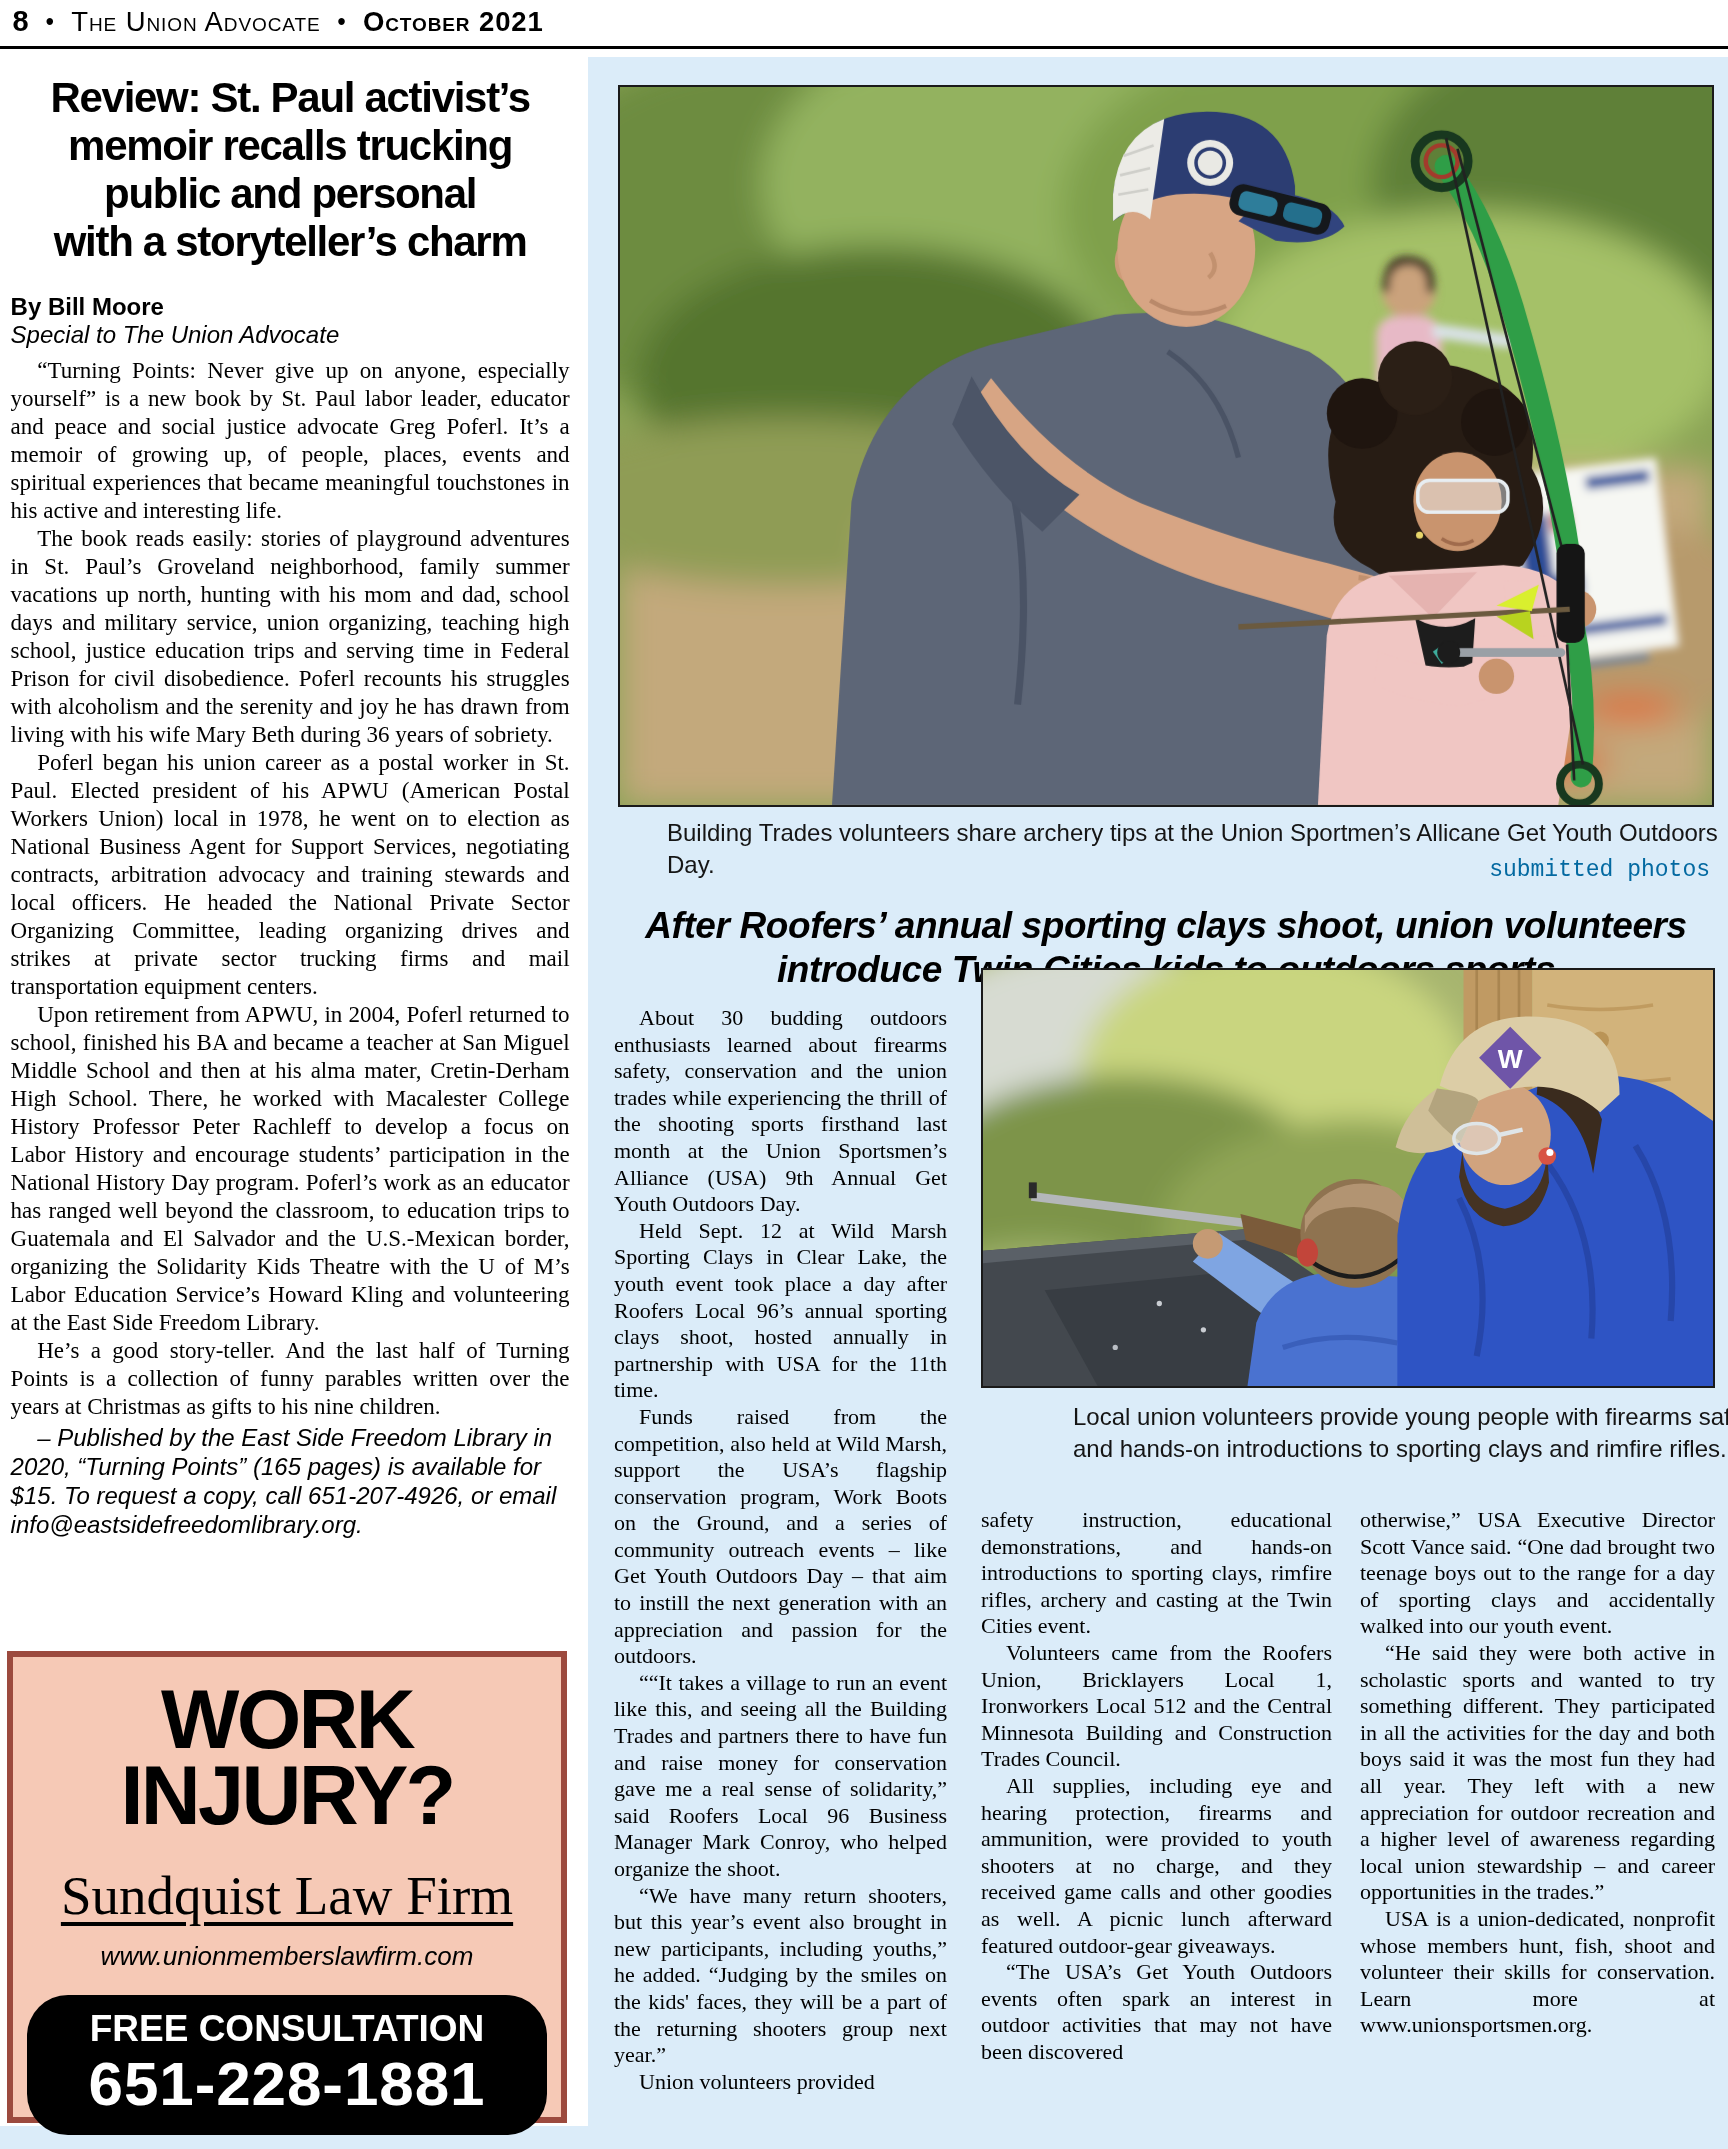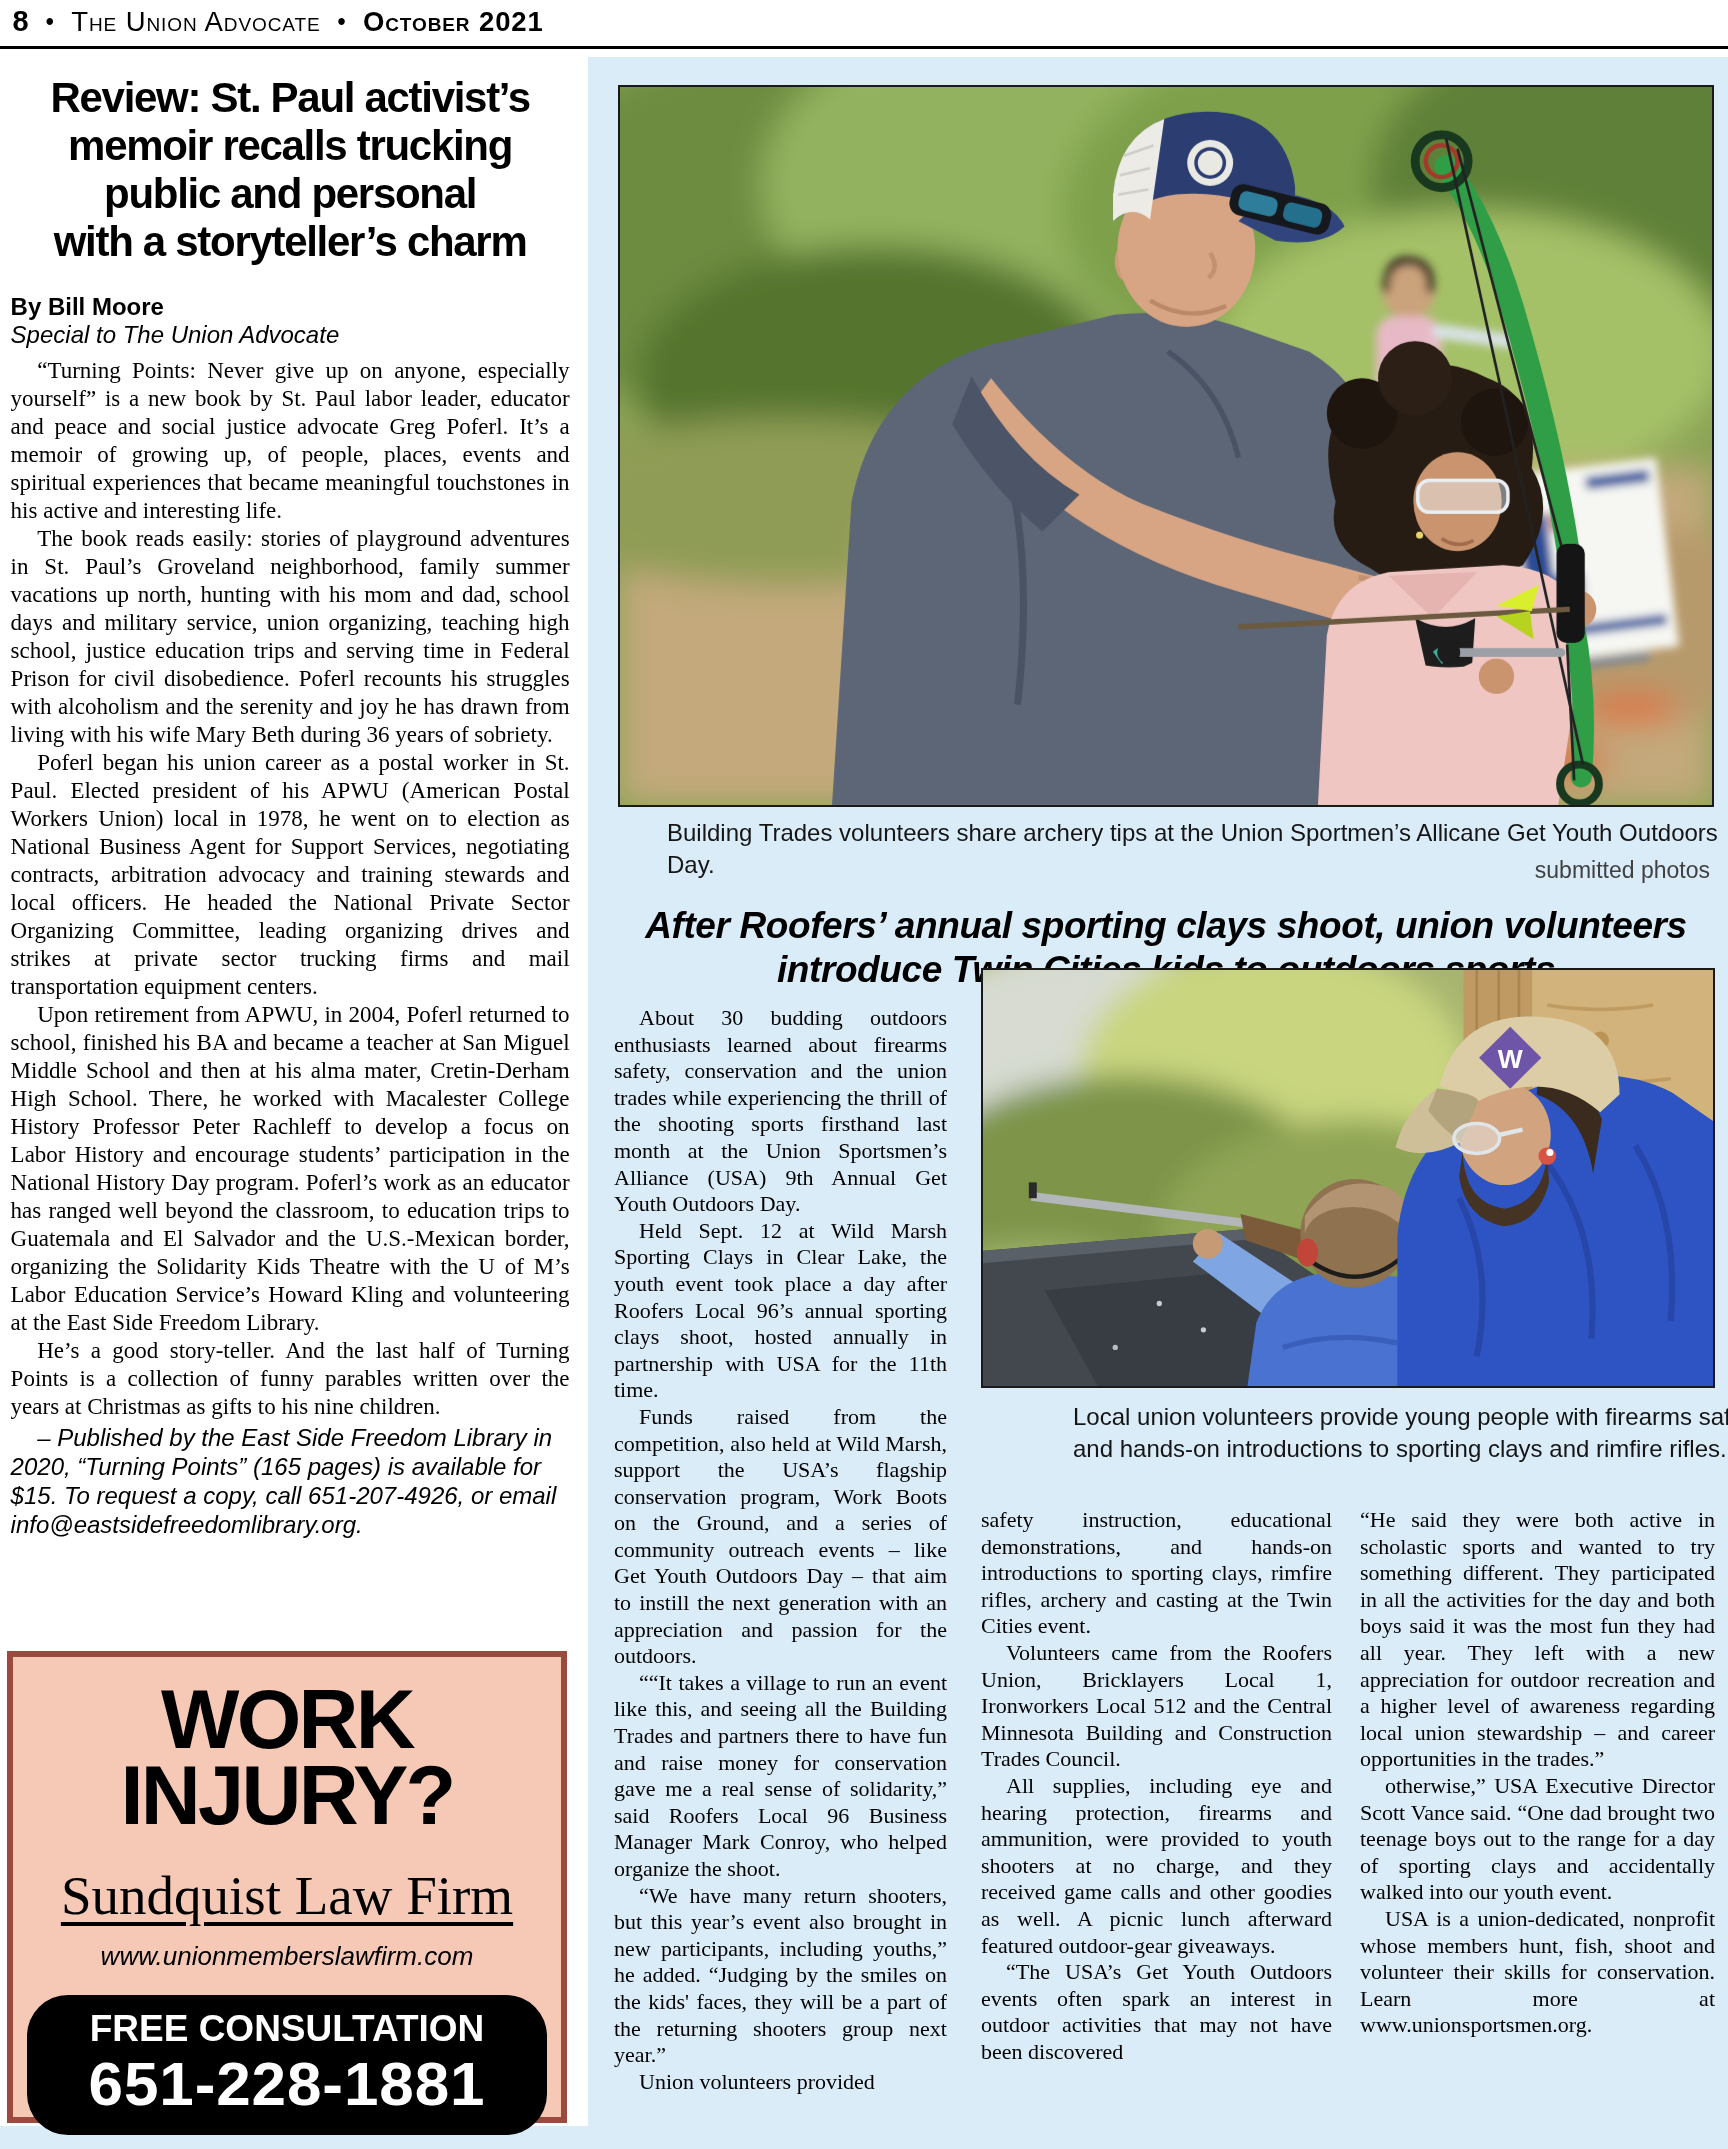--- a/index.html
+++ b/index.html
@@ -27,21 +27,21 @@
         text-indent:26.6px;text-align:left;margin-top:1.8px;}
   
   .photo{position:absolute;border:2.7px solid #1a1a1a;background:#fff;box-sizing:border-box;}
   .photo svg{display:block;width:100%;height:100%;}
   .photo1{left:618px;top:85px;width:1096px;height:722px;}
   .photo2{left:981px;top:968px;width:734px;height:420px;}
   .caption{position:absolute;font-family:"Liberation Sans",sans-serif;font-size:24px;
            line-height:32px;color:#151515;margin-left:45px;}
   .caption1{left:622px;top:817px;width:1089px;}
   .credit{position:absolute;left:618px;top:857px;width:1092px;text-align:right;
-          font-family:Liberation Sans, sans-serif;font-size:23px;color:#404040;}
+          font-family:Liberation Mono, monospace;font-size:23px;color:#0369a1;}
   .caption2{left:1028px;top:1401px;width:727px;}
   
   .headline2{position:absolute;left:618px;top:904px;width:1096px;text-align:center;
              font-family:"Liberation Sans",sans-serif;font-style:italic;font-weight:bold;
              font-size:37px;line-height:44px;letter-spacing:-0.4px;}
   .col{position:absolute;overflow:hidden;}
   .col .para2{font-size:22px;line-height:26.6px;text-align:justify;text-indent:25px;margin:0;hyphens:auto;}
   .col .para2:first-child{}
   .col2 .para2:first-child,.col3 .para2:first-child{text-indent:0;}
   .col1{left:614px;top:1005px;width:333px;height:1135px;}
@@ -279,22 +279,22 @@
   </figure>
   <div class="caption caption2">Local union volunteers provide young people with firearms safety and hands-on introductions to sporting clays and rimfire rifles.</div>
 
   <div class="col col2">
       <div class="para2">safety instruction, educational demonstrations, and hands-on introductions to sporting clays, rimfire rifles, archery and casting at the Twin Cities event.</div>
       <div class="para2">Volunteers came from the Roofers Union, Bricklayers Local 1, Ironworkers Local 512 and the Central Minnesota Building and Construction Trades Council.</div>
       <div class="para2">All supplies, including eye and hearing protection, firearms and ammunition, were provided to youth shooters at no charge, and they received game calls and other goodies as well. A picnic lunch afterward featured outdoor-gear giveaways.</div>
       <div class="para2">“The USA’s Get Youth Outdoors events often spark an interest in outdoor activities that may not have been discovered</div>
     </div>
   <div class="col col3">
+      <div class="para2">otherwise,” USA Executive Director Scott Vance said. “One dad brought two teenage boys out to the range for a day of sporting clays and accidentally walked into our youth event.</div>
       <div class="para2">“He said they were both active in scholastic sports and wanted to try something different. They participated in all the activities for the day and both boys said it was the most fun they had all year. They left with a new appreciation for outdoor recreation and a higher level of awareness regarding local union stewardship – and career opportunities in the trades.”</div>
-      <div class="para2">otherwise,” USA Executive Director Scott Vance said. “One dad brought two teenage boys out to the range for a day of sporting clays and accidentally walked into our youth event.</div>
       <div class="para2">USA is a union-dedicated, nonprofit whose members hunt, fish, shoot and volunteer their skills for conservation. Learn more at www.unionsportsmen.org.</div>
     </div>
 
   <section class="ad">
     <div class="ad-title">
       <div>WORK</div>
       <div>INJURY?</div>
     </div>
     <div class="ad-firm">Sundquist Law Firm</div>
     <div class="ad-web">www.unionmemberslawfirm.com</div>

